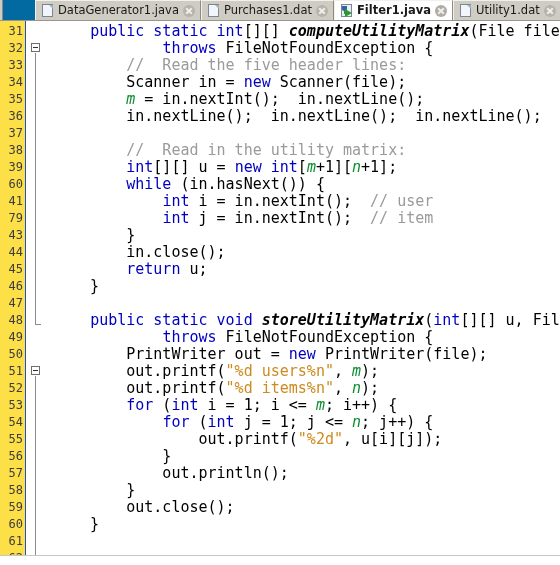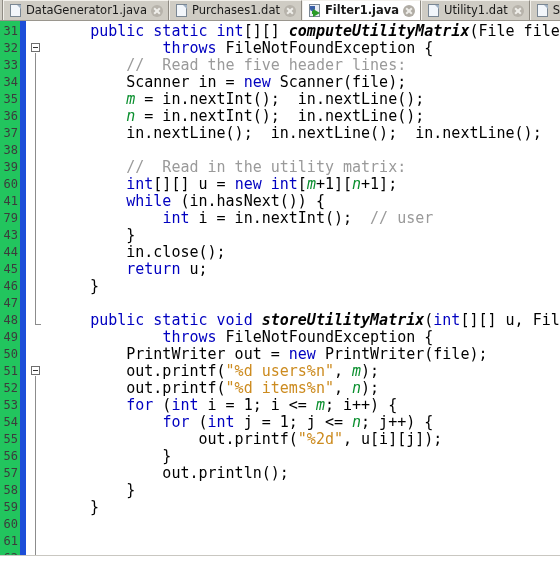--- a/index.html
+++ b/index.html
@@ -16,26 +16,27 @@
     position: relative;
     display: flex;
     flex-direction: column;
     background: #ffffff;
   }
 
   
   .tabbar {
     height: 21px;
     min-height: 21px;
-    background: #3b82f6;
+    background: #0369a1;
     display: flex;
     align-items: flex-end;
     position: relative;
     overflow: hidden;
     border-bottom: 1px solid #9a968e;
+    gap: 32px;
   }
   .tab {
     height: 20px;
     display: flex;
     align-items: center;
     gap: 4px;
     padding: 0 5px 0 6px;
     background: #cfccc4;
     border-left: 1px solid #f2f0eb;
     border-top: 1px solid #f2f0eb;
@@ -126,22 +127,22 @@
   .editor {
     flex: 1 1 auto;
     display: flex;
     background: #ffffff;
     overflow: hidden;
     position: relative;
   }
   .gutter-nums {
     width: 26px;
     min-width: 26px;
-    background: #22c55e;
-    border-right: 6px solid #1d4ed8;
+    background: #fde047;
+    border-right: 1px solid #1d4ed8;
     text-align: right;
     padding-top: 2px;
     flex: 0 0 auto;
   }
   .gutter-nums .ln {
     height: 17px;
     line-height: 17px;
     font-family: "DejaVu Sans Mono", monospace;
     font-size: 12px;
     color: #3c3c3c;
@@ -308,41 +309,42 @@
         <div class="foldline" style="top: 355px; height: 191px;"></div>
         <div class="foldbox" style="top: 22px;"></div>
         <div class="foldbox" style="top: 345px;"></div>
       </div>
     <div class="code" id="code-host">
         <div class="cl"><span class="pln">    </span><span class="kw">public static int</span><span class="pln">[][] </span><span class="mth">computeUtilityMatrix</span><span class="pln">(File file)</span></div>
         <div class="cl"><span class="pln">            </span><span class="kw">throws</span><span class="pln"> FileNotFoundException {</span></div>
         <div class="cl"><span class="pln">        </span><span class="cmt">//  Read the five header lines:</span></div>
         <div class="cl"><span class="pln">        Scanner in = </span><span class="kw">new</span><span class="pln"> Scanner(file);</span></div>
         <div class="cl"><span class="pln">        </span><span class="fld">m</span><span class="pln"> = in.nextInt();  in.nextLine();</span></div>
-        <div class="cl"><span class="pln">        </span><span class="fld">n</span><span class="pln"> = in.nextInt();  in.nextLine();</span></div>
         <div class="cl"><span class="pln">        in.nextLine();  in.nextLine();  in.nextLine();</span></div>
         <div class="cl">&nbsp;</div>
         <div class="cl"><span class="pln">        </span><span class="cmt">//  Read in the utility matrix:</span></div>
         <div class="cl"><span class="pln">        </span><span class="kw">int</span><span class="pln">[][] u = </span><span class="kw">new</span><span class="pln"> </span><span class="kw">int</span><span class="pln">[</span><span class="fld">m</span><span class="pln">+1][</span><span class="fld">n</span><span class="pln">+1];</span></div>
         <div class="cl"><span class="pln">        </span><span class="kw">while</span><span class="pln"> (in.hasNext()) {</span></div>
         <div class="cl"><span class="pln">            </span><span class="kw">int</span><span class="pln"> i = in.nextInt();  </span><span class="cmt">// user</span></div>
+        <div class="cl"><span class="pln">            </span><span class="kw">int</span><span class="pln"> j = in.nextInt();  </span><span class="cmt">// item</span></div>
         <div class="cl"><span class="pln">        }</span></div>
         <div class="cl"><span class="pln">        in.close();</span></div>
         <div class="cl"><span class="pln">        </span><span class="kw">return</span><span class="pln"> u;</span></div>
         <div class="cl"><span class="pln">    }</span></div>
         <div class="cl">&nbsp;</div>
         <div class="cl"><span class="pln">    </span><span class="kw">public static void</span><span class="pln"> </span><span class="mth">storeUtilityMatrix</span><span class="pln">(</span><span class="kw">int</span><span class="pln">[][] u, File file)</span></div>
         <div class="cl"><span class="pln">            </span><span class="kw">throws</span><span class="pln"> FileNotFoundException {</span></div>
         <div class="cl"><span class="pln">        PrintWriter out = </span><span class="kw">new</span><span class="pln"> PrintWriter(file);</span></div>
         <div class="cl"><span class="pln">        out.printf(</span><span class="str">"%d users%n"</span><span class="pln">, </span><span class="fld">m</span><span class="pln">);</span></div>
         <div class="cl"><span class="pln">        out.printf(</span><span class="str">"%d items%n"</span><span class="pln">, </span><span class="fld">n</span><span class="pln">);</span></div>
         <div class="cl"><span class="pln">        </span><span class="kw">for</span><span class="pln"> (</span><span class="kw">int</span><span class="pln"> i = 1; i &lt;= </span><span class="fld">m</span><span class="pln">; i++) {</span></div>
         <div class="cl"><span class="pln">            </span><span class="kw">for</span><span class="pln"> (</span><span class="kw">int</span><span class="pln"> j = 1; j &lt;= </span><span class="fld">n</span><span class="pln">; j++) {</span></div>
         <div class="cl"><span class="pln">                out.printf(</span><span class="str">"%2d"</span><span class="pln">, u[i][j]);</span></div>
         <div class="cl"><span class="pln">            }</span></div>
         <div class="cl"><span class="pln">            out.println();</span></div>
         <div class="cl"><span class="pln">        }</span></div>
+        <div class="cl"><span class="pln">        out.close();</span></div>
         <div class="cl"><span class="pln">    }</span></div>
       </div>
   </div>
 
   <div class="bottombar"></div>
 </div>
 
 </body></html>

